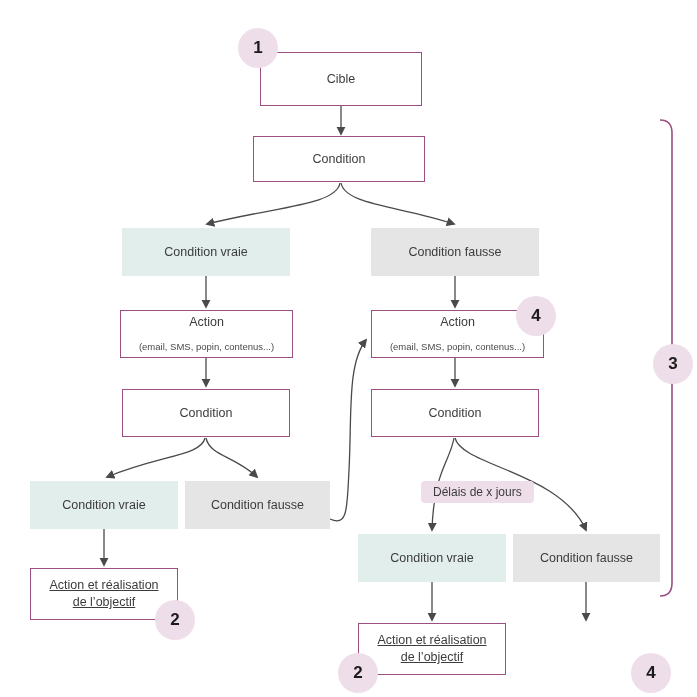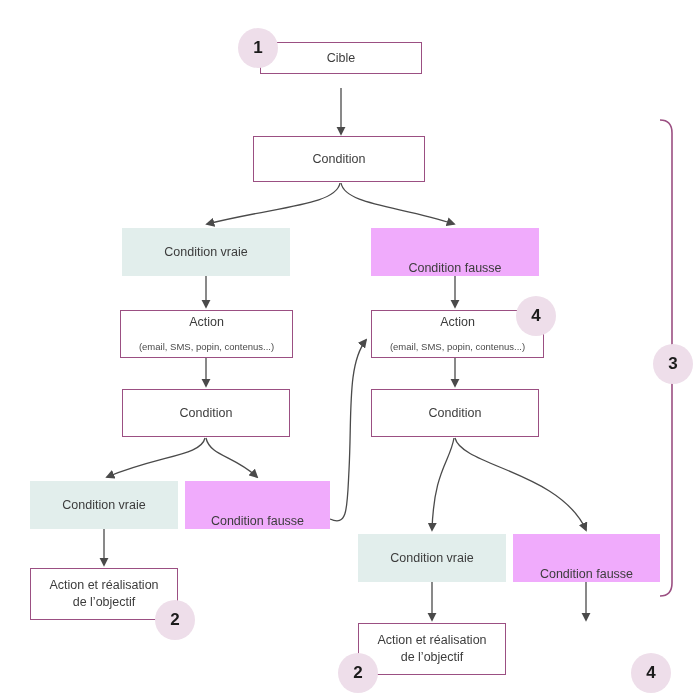--- a/index.html
+++ b/index.html
@@ -40,34 +40,34 @@
   }
   .node.outlined {
     border: 1.4px solid #9b4f82;
   }
   .node.fill-true {
     background: #e2eeec;
     border: none;
     text-align: center;
   }
   .node.fill-false {
-    background: #f0abfc;
+    background: #e5e5e5;
     border: none;
-    justify-content: flex-end;
   }
   .node .sub {
     font-size: 9.5px;
     color: #4a4a4a;
     margin-top: 11px;
   }
   .node .main {
     font-size: 12.5px;
   }
   .node .main.two-line {
     line-height: 1.35;
+    text-decoration: underline;
   }
   .badge {
     position: absolute;
     width: 40px;
     height: 40px;
     border-radius: 50%;
     background: #eedeea;
     color: #1b1b1b;
     font-size: 17px;
     font-weight: bold;
@@ -124,21 +124,21 @@
 
     <path d="M 330 519 C 348 527 347 508 349 470 C 352 414 347 364 366 340" fill="none" stroke="#4a4a4a" stroke-width="1.3" marker-end="url(#arrow)"></path>
 
     <line x1="432" y1="582" x2="432" y2="620" stroke="#4a4a4a" stroke-width="1.3" marker-end="url(#arrow)"></line>
 
     <line x1="586" y1="582" x2="586" y2="620" stroke="#4a4a4a" stroke-width="1.3" marker-end="url(#arrow)"></line>
 
     <path d="M 660 120 Q 672 120 672 133 L 672 583 Q 672 596 660 596" fill="none" stroke="#9b4f82" stroke-width="1.6"></path>
   </svg>
 
-  <div class="node outlined" style="left:260px;top:42px;width:162px;height:32px;">
+  <div class="node outlined" style="left:260px;top:52px;width:162px;height:54px;">
     <span class="main">Cible</span>
   </div>
 
   <div class="node outlined" style="left:253px;top:136px;width:172px;height:46px;">
     <span class="main">Condition</span>
   </div>
 
   <div class="node fill-true" style="left:122px;top:228px;width:168px;height:48px;">
     <span class="main">Condition vraie</span>
   </div>
@@ -185,20 +185,23 @@
     <span class="main two-line">Action et réalisation</span>
     <span class="main two-line">de l’objectif</span>
   </div>
 
   <div class="node outlined" style="left:358px;top:623px;width:148px;height:52px;">
     <span class="main two-line">Action et réalisation</span>
     <span class="main two-line">de l’objectif</span>
   </div>
 
 
+  <div class="delay-label" style="left:421px;top:481px;">
+    <span>Délais de x jours</span>
+  </div>
 
   <div class="badge" style="left:238px;top:28px;">
     <span>1</span>
   </div>
   <div class="badge" style="left:516px;top:296px;">
     <span>4</span>
   </div>
   <div class="badge" style="left:155px;top:600px;">
     <span>2</span>
   </div>

